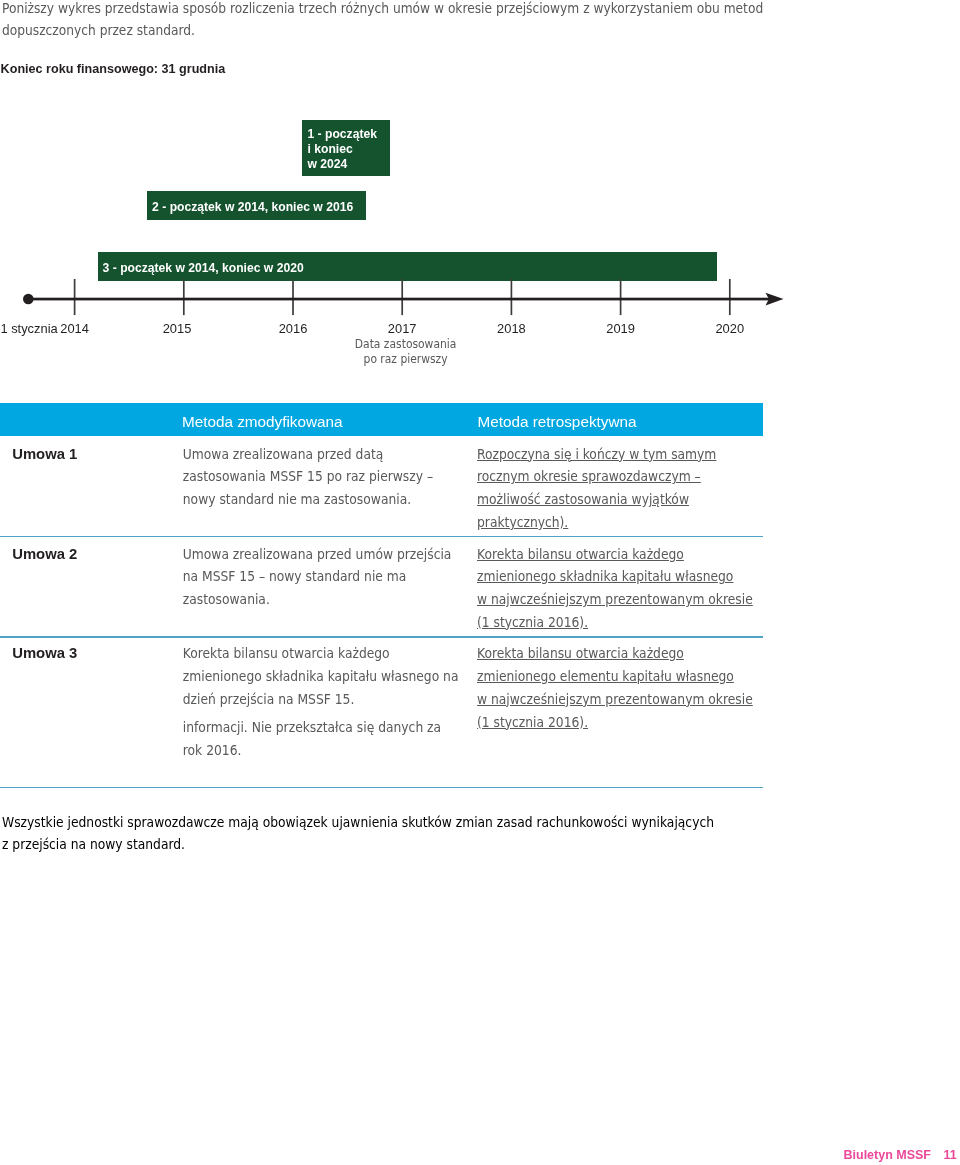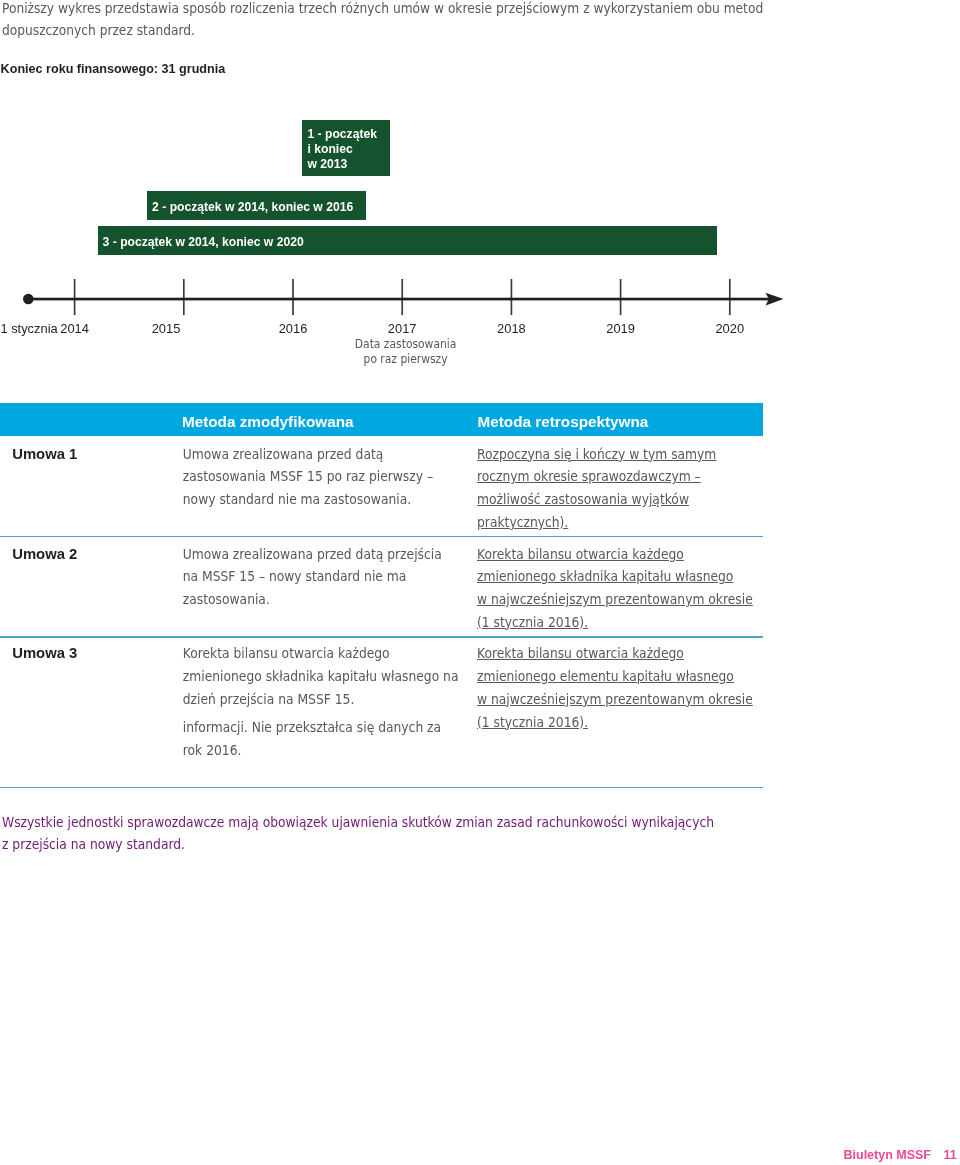--- a/index.html
+++ b/index.html
@@ -20,68 +20,68 @@
       color:#58595b;}
   #intro-heading{left:0.6px;top:59.8px;font-size:12.6px;line-height:18px;font-weight:bold;
       color:#231f20;}
 
   
   #chart{left:0;top:0;width:960px;height:380px;}
   .bar{position:absolute;background:#14532d;color:#ffffff;font-weight:bold;
       font-size:12.15px;line-height:15.2px;box-sizing:border-box;}
   #bar-0{left:302.2px;top:120.4px;width:87.6px;height:55.2px;padding:6.5px 0 0 5.3px;}
   #bar-1{left:147.3px;top:190.7px;width:218.3px;height:29.2px;padding:9.1px 0 0 4.8px;}
-  #bar-2{left:97.8px;top:226px;width:619.2px;height:29.1px;padding:9.4px 0 0 4.8px;}
+  #bar-2{left:97.8px;top:252px;width:619.2px;height:29.1px;padding:9.4px 0 0 4.8px;}
   #axis{position:absolute;left:23px;top:279.2px;width:765px;height:40px;}
   .tick-label{position:absolute;top:321.4px;font-size:12.9px;line-height:15px;
       color:#231f20;text-align:center;width:80px;margin-left:-40px;}
   #axis-start-label{position:absolute;top:321.4px;left:0.4px;font-size:12.9px;line-height:15px;
       color:#231f20;}
   #chart-annotation{position:absolute;top:337.2px;left:405.6px;width:240px;margin-left:-120px;
       text-align:center;font-size:11.95px;line-height:14.9px;color:#58595b;}
 
   
   #table{left:0;top:0;width:763px;height:400px;}
   #table-header{position:absolute;left:0;top:403px;background:#00a7e1;
       width:763px;height:32.7px;}
-  #table-header .th{position:absolute;top:8.9px;color:#ffffff;font-weight:bold;
+  #table-header .th{position:absolute;top:8.9px;color:#ffffff;font-weight:normal;
       font-size:15.3px;line-height:19px;}
   #th-1{left:181.9px;}
   #th-2{left:477.5px;}
   .rule{position:absolute;left:0;width:763px;height:1.2px;background:#4ea3c4;}
   .cell-label{position:absolute;left:12.2px;font-weight:bold;font-size:14.85px;
       line-height:19px;color:#231f20;}
   .cell-text{position:absolute;font-size:13.7px;line-height:22.75px;color:#58595b;}
   .cell-mod{left:182.8px;}
   .cell-ret{left:477px;text-decoration:underline;}
   .cell-text p{margin:0;}
   .cell-text p + p{margin-top:5.4px;}
 
   
-  #closing-paragraph{left:2px;top:810.5px;font-size:13.68px;line-height:22.0px;color:#701a75;}
+  #closing-paragraph{left:2px;top:810.5px;font-size:13.68px;line-height:22.0px;color:#000000;}
 
   
   #footer{left:843.5px;top:1147.4px;font-size:12.5px;line-height:17px;font-weight:bold;color:#ec4899;white-space:nowrap;}
   #footer .page{margin-left:12.6px;}
 </style>
 </head>
 <body>
 
 <div class="abs" id="intro-paragraph">
     <span class="ln">Poniższy wykres przedstawia sposób rozliczenia trzech różnych umów w okresie przejściowym z wykorzystaniem obu metod</span>
     <span class="ln">dopuszczonych przez standard.</span>
   </div>
 
 <div class="abs" id="intro-heading">Koniec roku finansowego: 31 grudnia</div>
 
 <div class="abs" id="chart">
   <div class="bar" id="bar-0">
       <span class="ln">1 - początek</span>
       <span class="ln">i koniec</span>
-      <span class="ln">w 2013</span>
+      <span class="ln">w 2024</span>
     </div>
   <div class="bar" id="bar-1">
       <span class="ln">2 - początek w 2014, koniec w 2016</span>
     </div>
   <div class="bar" id="bar-2">
       <span class="ln">3 - początek w 2014, koniec w 2020</span>
     </div>
   <div id="axis">
     <svg width="765" height="40" viewBox="0 0 765 40">
       <g id="ticks">
@@ -94,21 +94,21 @@
           <rect x="705.95" y="0" width="1.7" height="36.1" fill="#3c3c3e"></rect>
         </g>
       <circle cx="5.3" cy="20.05" r="5.3" fill="#231f20"></circle>
       <rect x="5" y="18.7" width="748" height="2.7" fill="#231f20"></rect>
       <path d="M742.5 13.7 L760.5 20.05 L742.5 26.4 L745.9 20.05 Z" fill="#231f20"></path>
     </svg>
   </div>
   <div id="axis-start-label">1 stycznia</div>
   <div id="tick-labels">
       <div class="tick-label" style="left: 74.6px;">2014</div>
-      <div class="tick-label" style="left: 166px;">2015</div>
+      <div class="tick-label" style="left: 177px;">2015</div>
       <div class="tick-label" style="left: 293px;">2016</div>
       <div class="tick-label" style="left: 402.2px;">2017</div>
       <div class="tick-label" style="left: 511.4px;">2018</div>
       <div class="tick-label" style="left: 620.6px;">2019</div>
       <div class="tick-label" style="left: 729.8px;">2020</div>
     </div>
   <div id="chart-annotation">
       <span class="ln">Data zastosowania</span>
       <span class="ln">po raz pierwszy</span>
     </div>
@@ -138,21 +138,21 @@
             <span class="ln">rocznym okresie sprawozdawczym –</span>
             <span class="ln">możliwość zastosowania wyjątków</span>
             <span class="ln">praktycznych).</span>
           </p>
         </div>
       </div>
       <div id="trow-1">
         <div class="cell-label" style="top: 544.5px;">Umowa 2</div>
         <div class="cell-text cell-mod" style="top: 542.6px;">
           <p>
-            <span class="ln">Umowa zrealizowana przed datą przejścia</span>
+            <span class="ln">Umowa zrealizowana przed umów przejścia</span>
             <span class="ln">na MSSF 15 – nowy standard nie ma</span>
             <span class="ln">zastosowania.</span>
           </p>
         </div>
         <div class="cell-text cell-ret" style="top: 542.6px;">
           <p>
             <span class="ln">Korekta bilansu otwarcia każdego</span>
             <span class="ln">zmienionego składnika kapitału własnego</span>
             <span class="ln">w najwcześniejszym prezentowanym okresie</span>
             <span class="ln">(1 stycznia 2016).</span>

